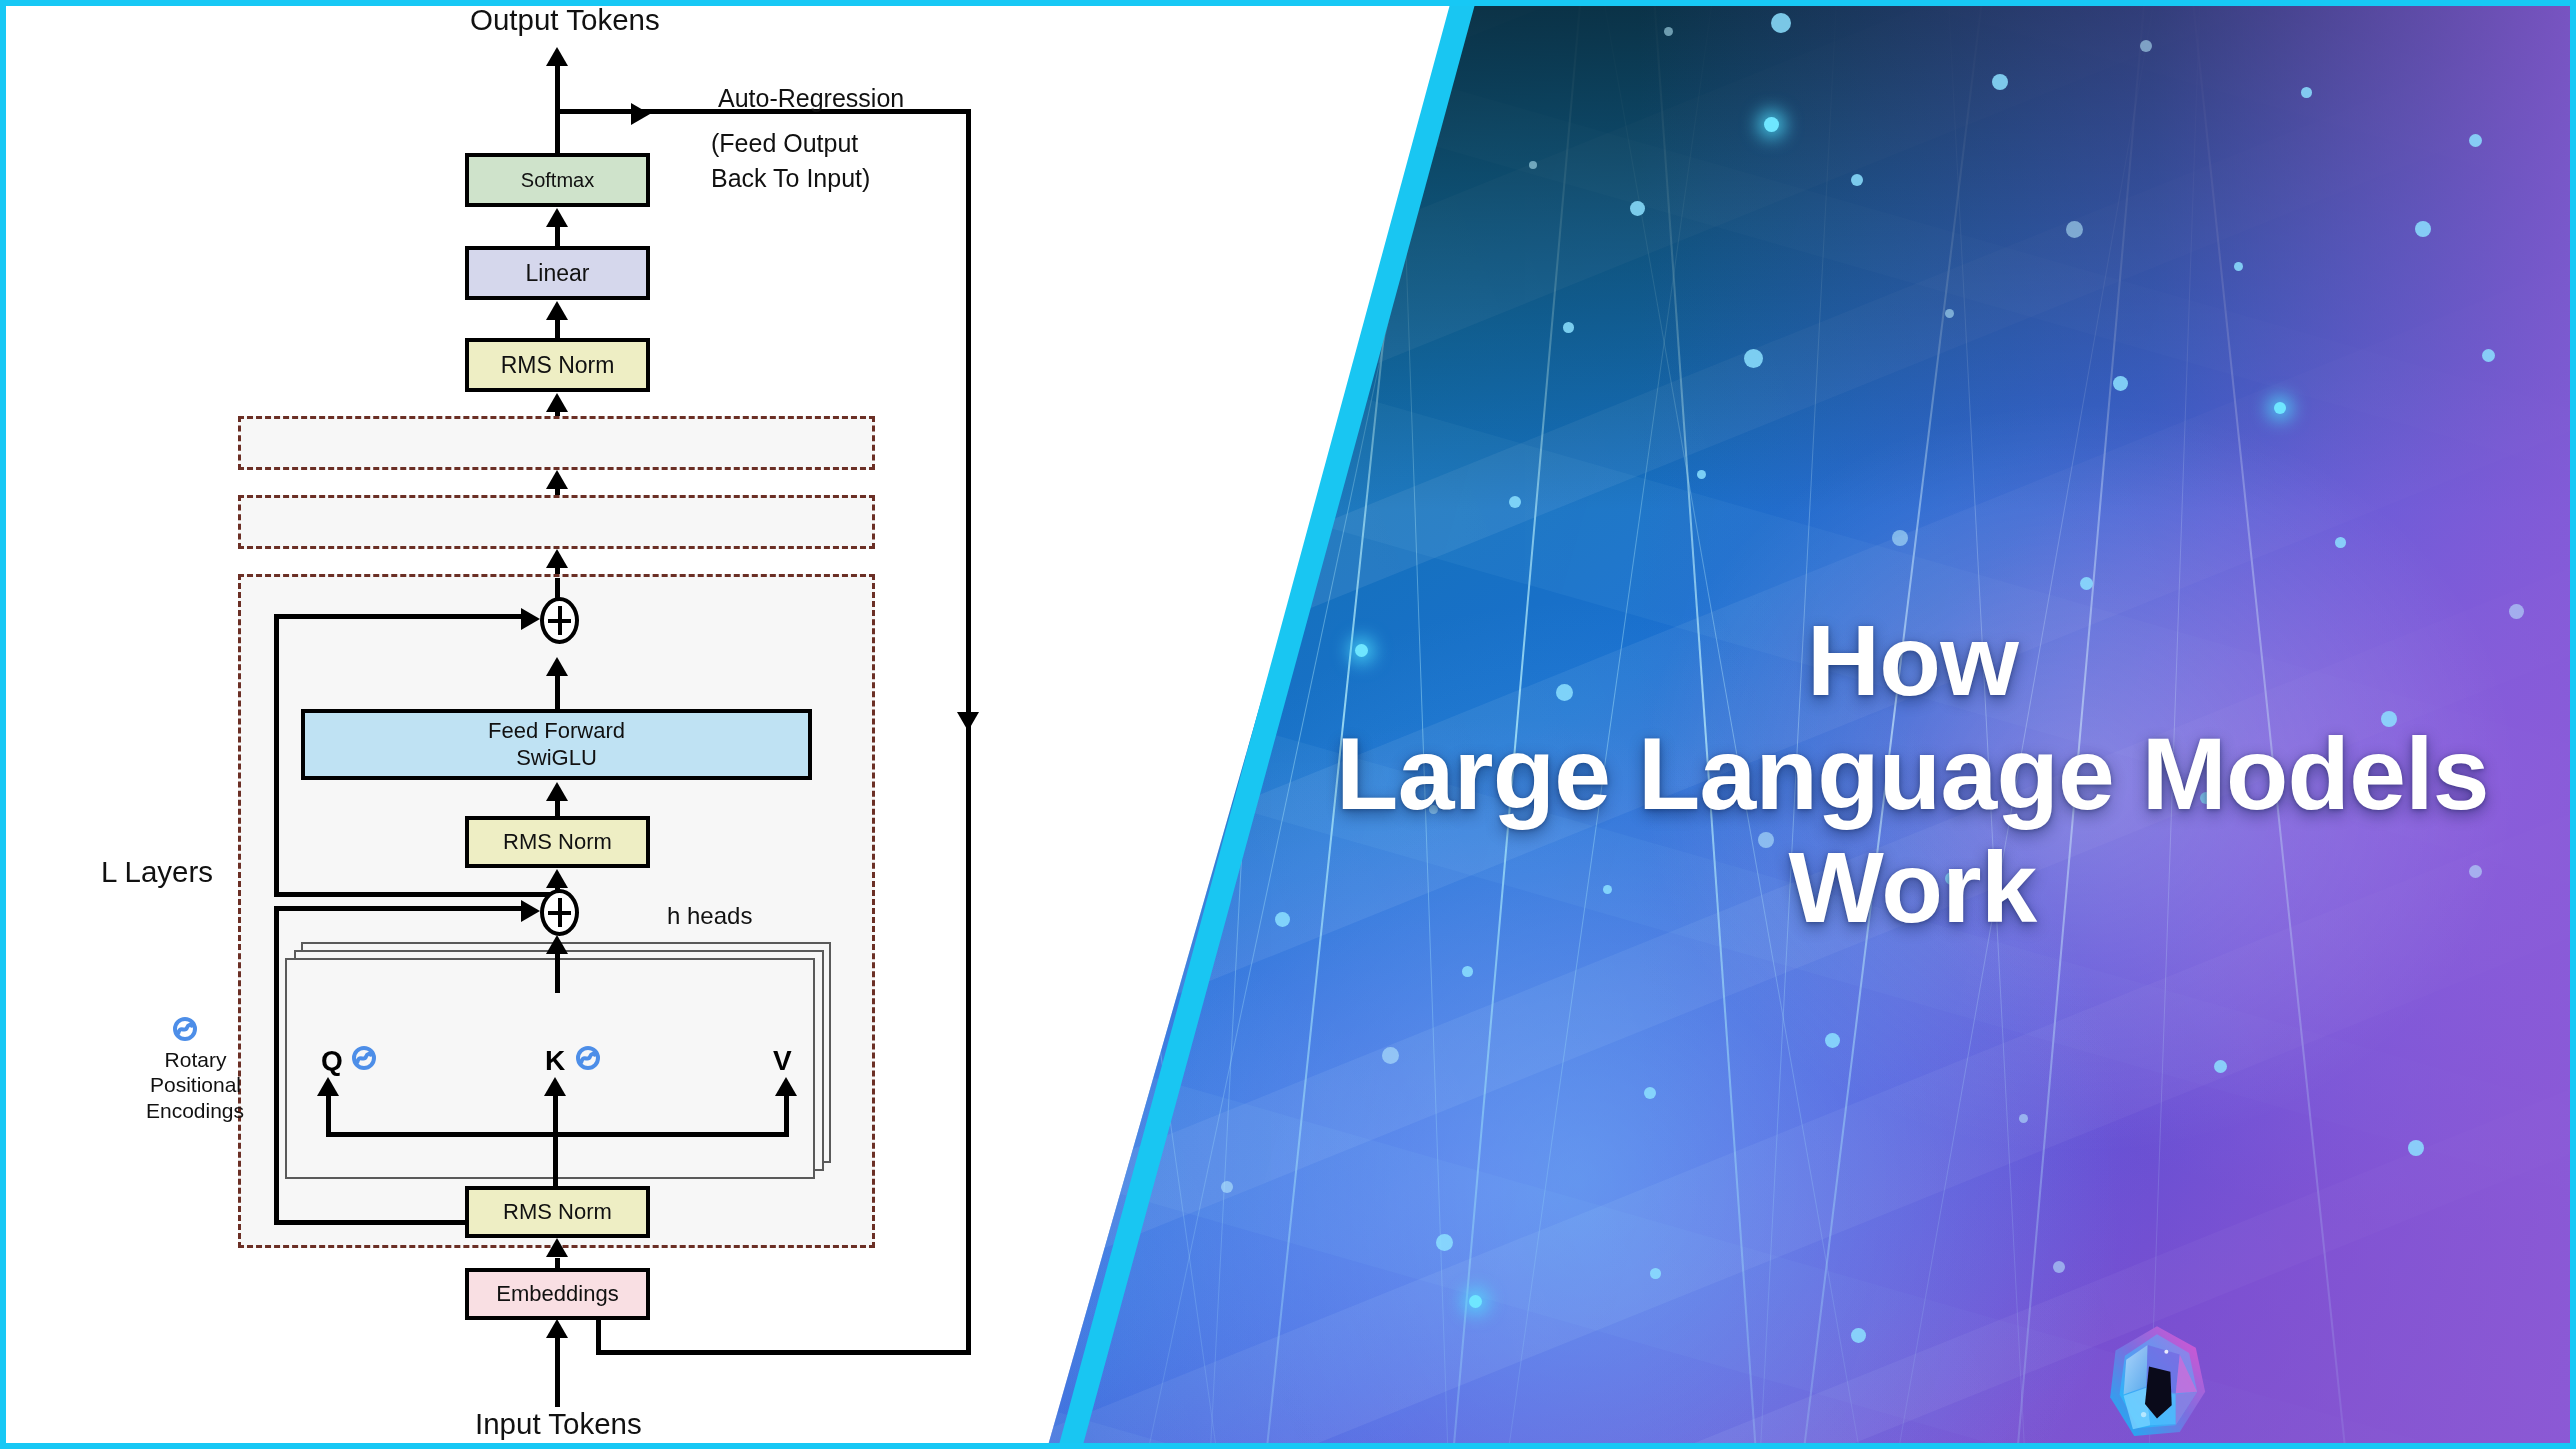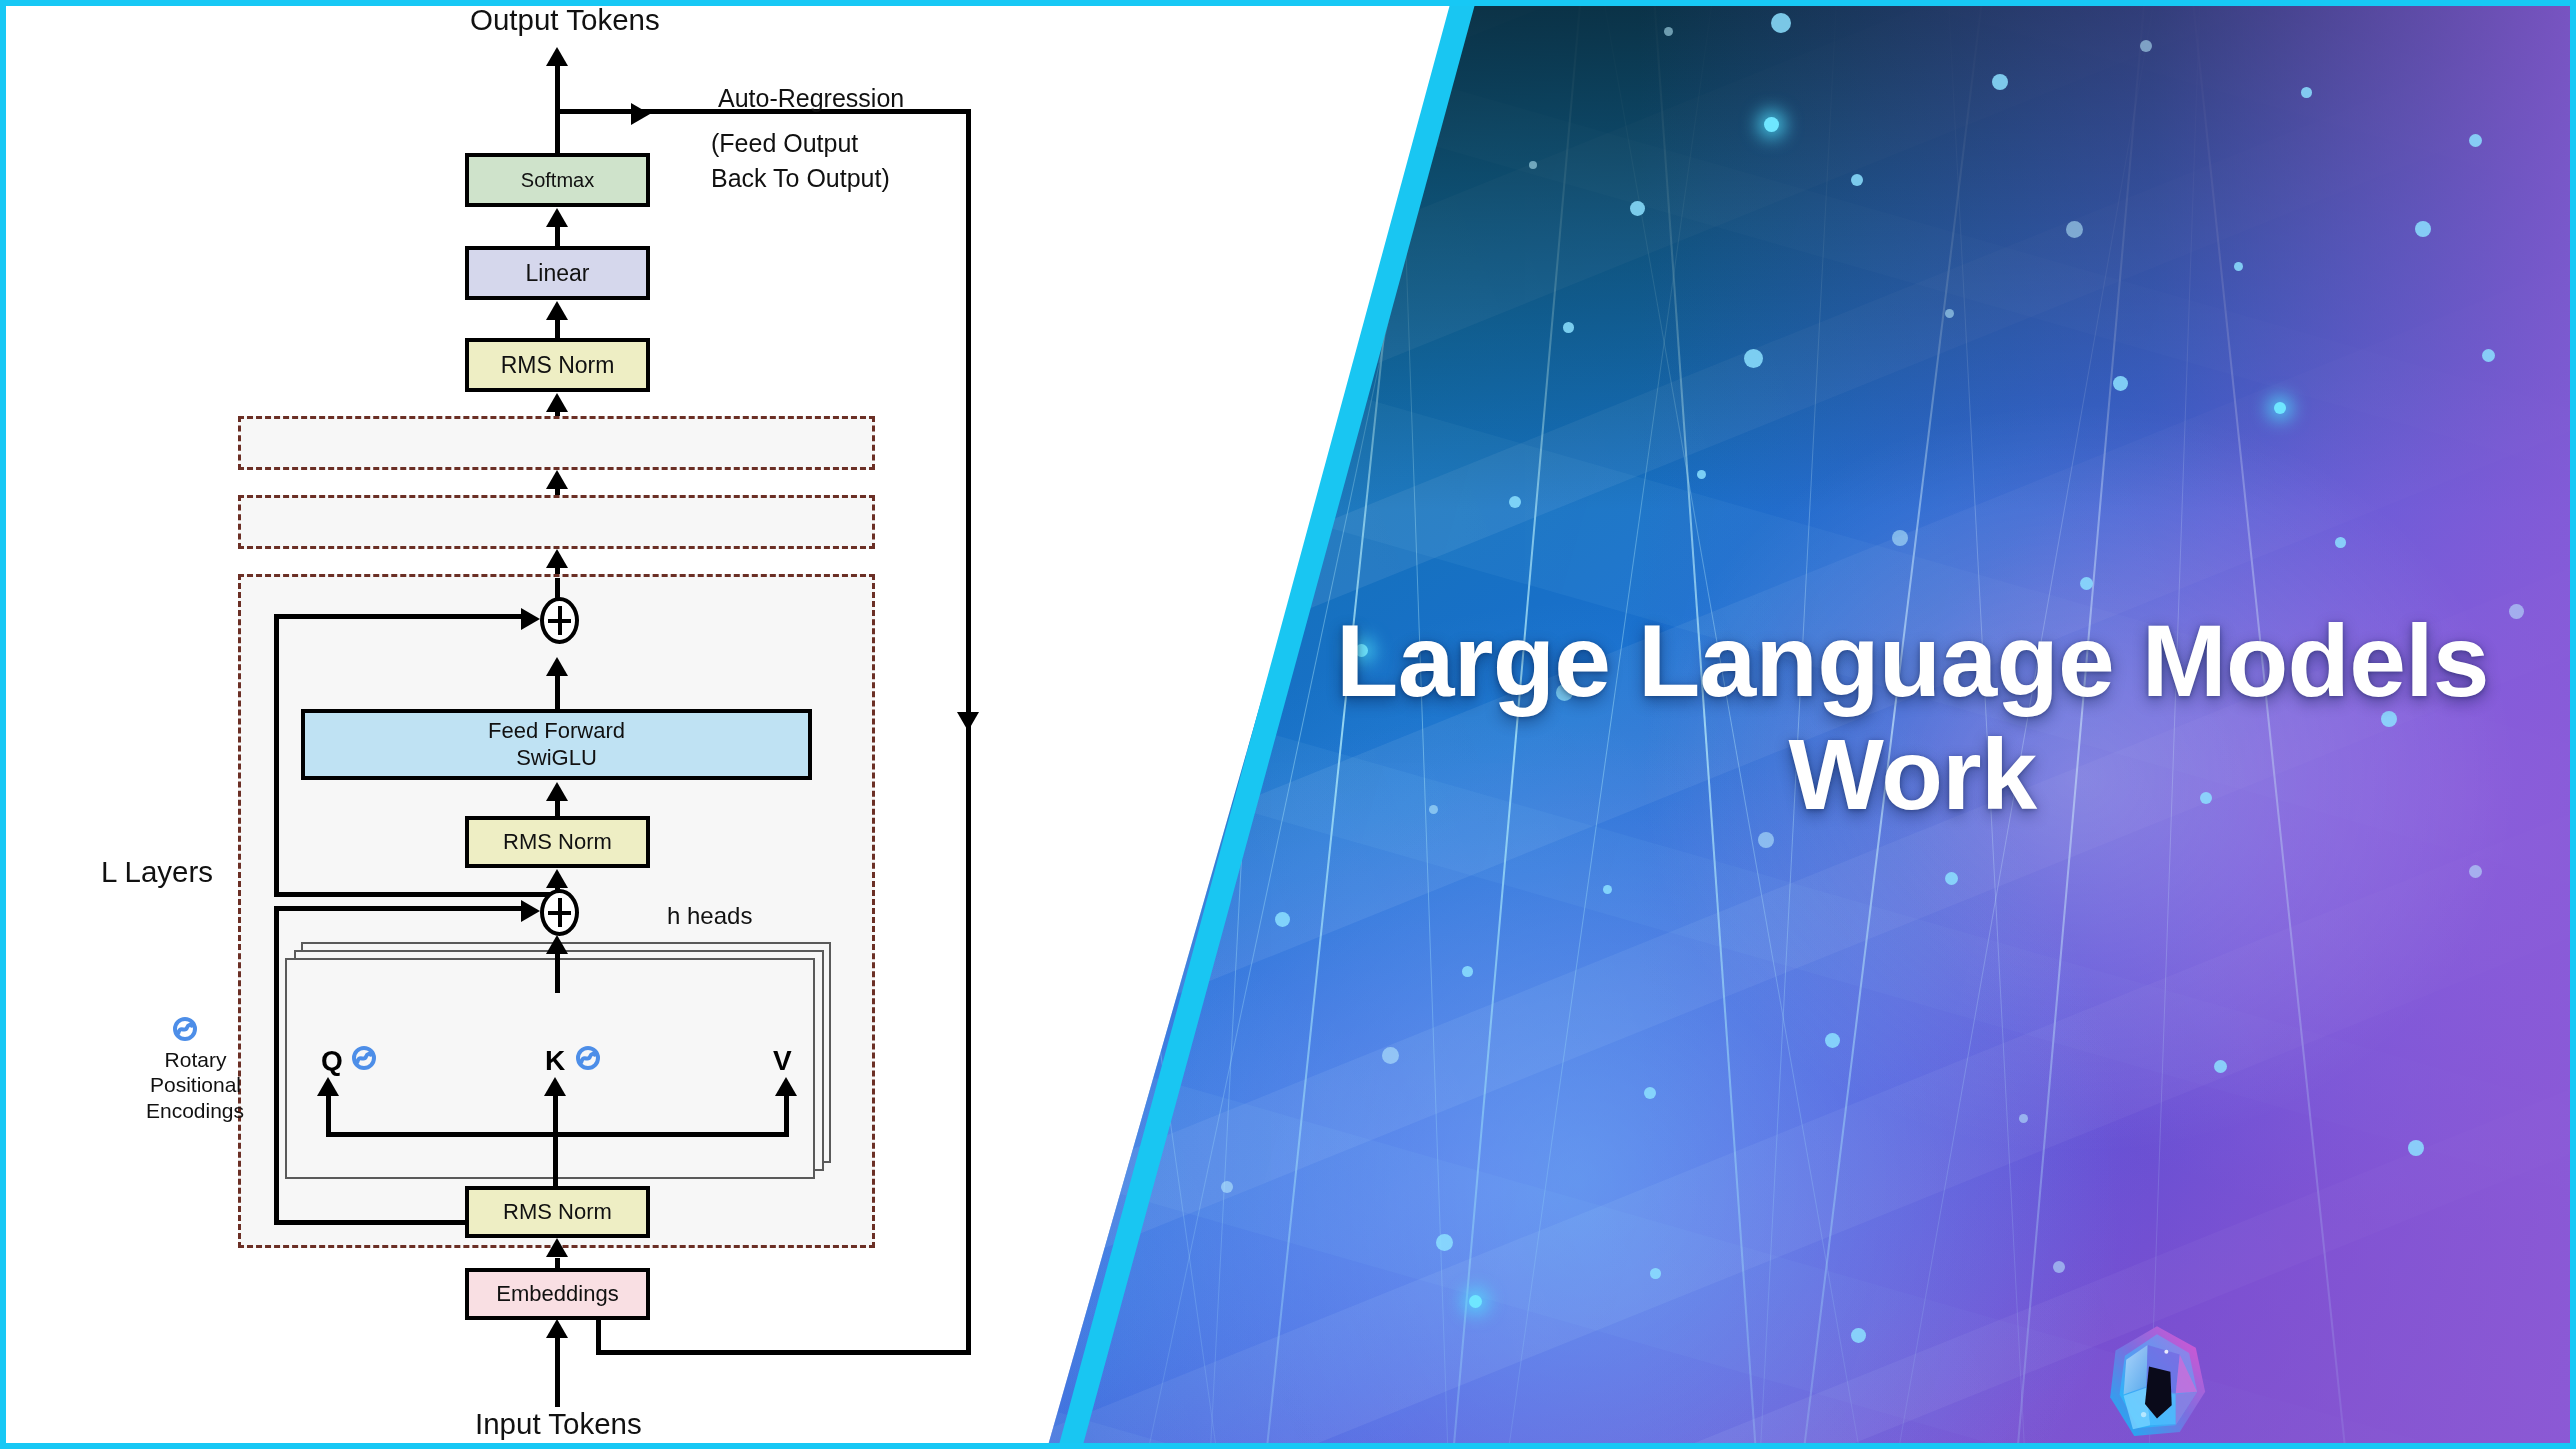--- a/index.html
+++ b/index.html
@@ -211,20 +211,21 @@
       <div class="dot soft" style="left:2053px;top:1261px;width:12px;height:12px"></div>
       <div class="dot" style="left:1945px;top:872px;width:13.4px;height:13.4px"></div>
       <div class="dot soft" style="left:1758px;top:832px;width:16px;height:16px"></div>
       <div class="dot" style="left:1603px;top:885px;width:9.4px;height:9.4px"></div>
     </div>
   </div>
 
   <div id="diag-edge"></div>
 
   <div id="hero-title">
+    <span class="ln">How</span>
     <span class="ln ln2">Large Language Models</span>
     <span class="ln">Work</span>
   </div>
 
   <div id="logo">
     <svg id="logo-mark" viewBox="0 0 152 172">
       <defs>
         <linearGradient id="gemA" x1="0" y1="1" x2="1" y2="0">
           <stop offset="0" stop-color="#0fb6f5"></stop>
             <stop offset="0.5" stop-color="#7b6fe0"></stop>
@@ -262,21 +263,21 @@
     <div class="line hline" style="left:555px;top:109px;width:416px;"></div>
     <div class="arrow-right" style="left:631px;top:103px;"></div>
     <div class="line vline" style="left:966px;top:109px;height:1245px;"></div>
     <div class="arrow-down" style="left:957px;top:712px;"></div>
     <div class="line hline" style="left:596px;top:1350px;width:375px;"></div>
     <div class="line vline" style="left:596px;top:1291px;height:60px;"></div>
     <div class="arrow-up" style="left:587px;top:1274px;"></div>
 
     <div class="lbl" style="left:718px;top:84px;font-size:25px;">Auto-Regression</div>
     <div class="lbl" style="left:711px;top:129px;font-size:25px;">(Feed Output</div>
-    <div class="lbl" style="left:711px;top:164px;font-size:25px;">Back To Output)</div>
+    <div class="lbl" style="left:711px;top:164px;font-size:25px;">Back To Input)</div>
 
     <div class="box" style="left:465px;top:153px;width:185px;height:54px;background:#cfe3cb;font-size:20px;">
       <span>Softmax</span>
     </div>
     <div class="line vline" style="left:555px;top:225px;height:36px;"></div>
     <div class="arrow-up" style="left:546px;top:208px;"></div>
 
     <div class="box" style="left:465px;top:246px;width:185px;height:54px;background:#d5d7ec;font-size:23px;">
       <span>Linear</span>
     </div>

